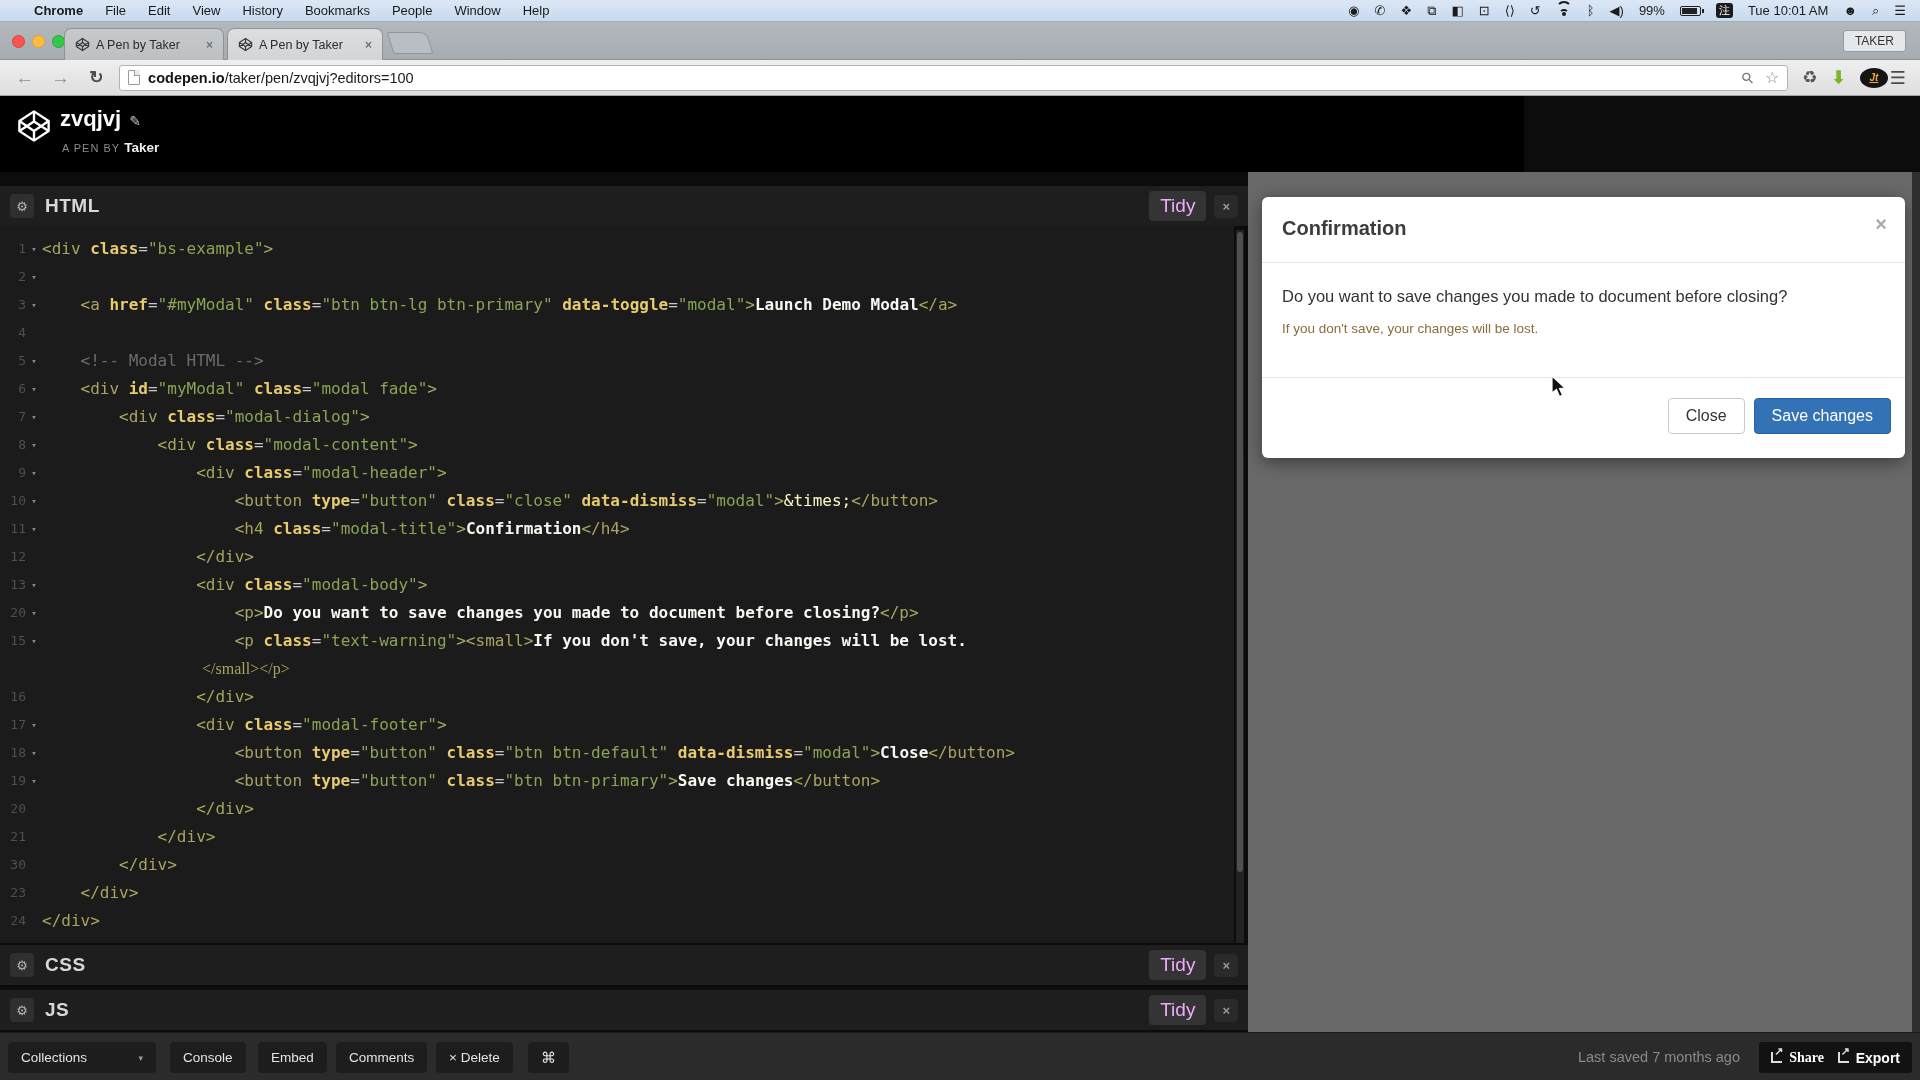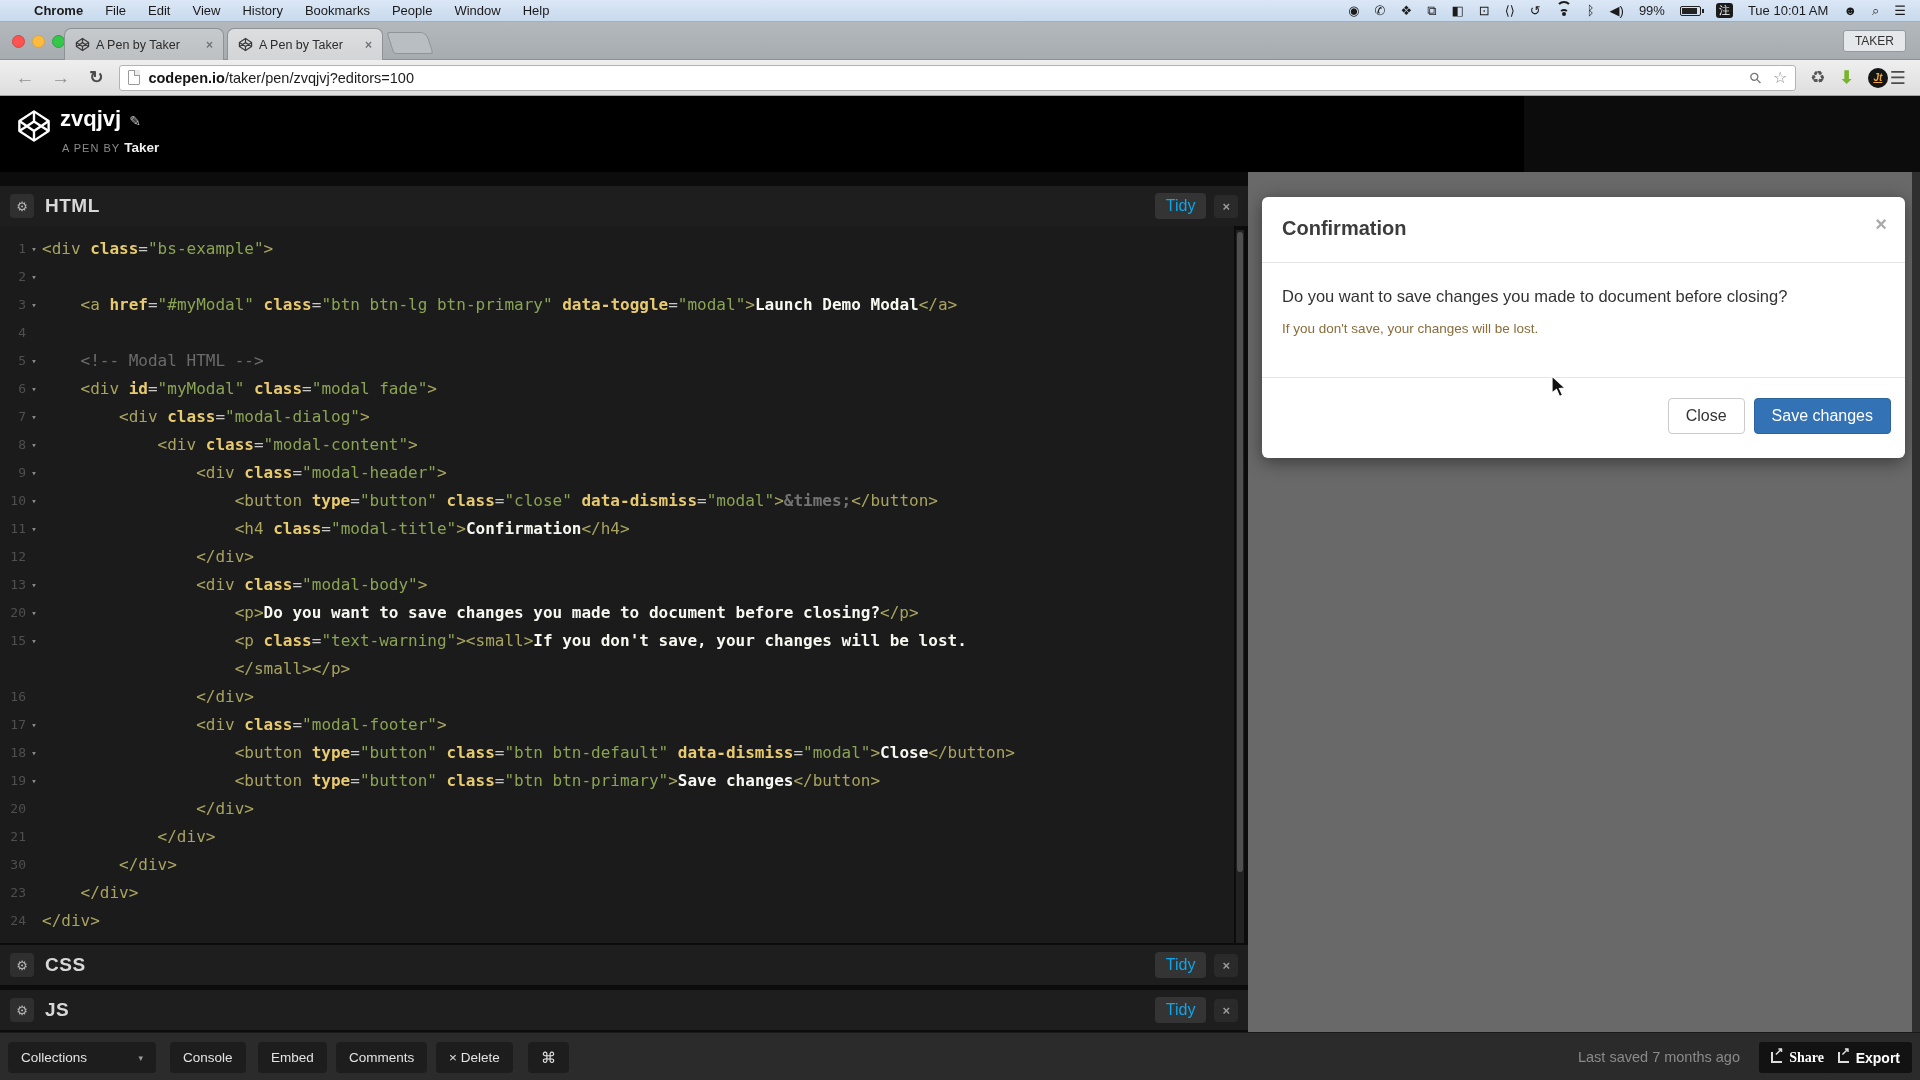--- a/index.html
+++ b/index.html
@@ -55,21 +55,21 @@
   .pageicon { width:12px; height:15px; border:1.5px solid #9a9a9a; border-radius:1px; margin-right:8px; position:relative; background:#fff; }
   .pageicon::after { content:""; position:absolute; right:-1px; top:-1px; width:5px; height:5px; background:#e9e9e9; border-left:1.5px solid #9a9a9a; border-bottom:1.5px solid #9a9a9a; }
   #url-text { font-size:14.5px; color:#1c1c1c; }
   #url-text .dom { font-weight:bold; color:#151515; }
   #urlbar .right-ic { margin-left:auto; display:flex; align-items:center; gap:12px; }
   .mag { display:inline-block; transform:rotate(-45deg); color:#777; font-size:15px; }
   .star { color:#8a8a8a; font-size:16px; }
   #ext-row { display:flex; align-items:center; gap:14px; margin-left:14px; }
   .ext { font-size:17px; color:#555; }
   #ext-download { color:#79b52a; font-weight:bold; }
-  #ext-jt { width:20px; height:20px; border-radius:50%; background:#141414; color:#eda73c;
+  #ext-jt { width:28px; height:20px; border-radius:50%; background:#141414; color:#eda73c;
     font-size:10px; font-weight:bold; font-style:italic; display:flex; align-items:center; justify-content:center;text-decoration:underline; }
   #menu-hamburger { font-size:18px; color:#4c4c4c; margin:0 14px 0 2px; }
 
   
   #pen-header { position:absolute; left:0; top:96px; width:1524px; height:76px; background:#000; }
   #cp-logo { position:absolute; left:16px; top:12px; }
   #pen-title { position:absolute; left:60px; top:10px; font-size:22px; font-weight:bold; color:#fff; }
   #pen-title .pencil { font-size:14px; color:#c9c9c9; margin-left:8px; font-weight:normal; }
   #pen-byline { position:absolute; left:62px; top:44px; font-size:11px; letter-spacing:1px; color:#8b8b8b; }
   #pen-byline b { color:#f0f0f0; font-size:13.5px; letter-spacing:0; margin-left:4px; }
@@ -88,37 +88,37 @@
     background:linear-gradient(#ffffff,#d2d2d2); display:flex; align-items:center; justify-content:center; }
 
   
   #editor-col { position:absolute; left:0; top:172px; width:1248px; height:860px; background:#0c0c0c; }
   .panel-head { position:absolute; left:0; width:1248px; height:40px; background:#1e1e1e;
     display:flex; align-items:center; padding:0 10px; }
   .gear-chip { width:24px; height:24px; background:#2f2f2f; border-radius:4px; color:#b5b5b5;
     font-size:13px; display:flex; align-items:center; justify-content:center; }
   .panel-title { margin-left:11px; font-size:19px; font-weight:bold; color:#d8d8d8; letter-spacing:.5px; }
   .panel-right { margin-left:auto; display:flex; gap:8px; align-items:center; }
-  .tidy-chip { background:#343434; border-radius:4px; padding:4px 11px; font-size:16px; color:#0ea5e9; }
+  .tidy-chip { background:#343434; border-radius:4px; padding:4px 11px; font-size:19px; color:#f0abfc; }
   .xclose-chip { background:#2a2a2a; border-radius:4px; padding:4px 8px; font-size:13px; color:#9a9a9a; font-weight:bold; }
   #html-head { top:14px; }
   #css-head  { top:773px; }
   #js-head   { top:818px; }
   #code-area { position:absolute; left:0; top:54px; width:1234px; height:717px; background:#1b1b1b; overflow:hidden; padding-top:9px; }
   .cm-row { display:flex; height:28px; line-height:28px; font-family:"DejaVu Sans Mono", monospace; font-size:16px; }
   .cm-row .ln { width:26px; text-align:right; color:#4f4f4f; font-size:13px; flex:0 0 auto; }
   .cm-row .fold { width:16px; text-align:center; color:#8a8a8a; font-size:9px; flex:0 0 auto; }
   .cm-row .codeln { white-space:pre; }
   .tok-g { color:#a8a35f; }
   .tok-a { color:#e8ca6f; font-weight:bold; }
   .tok-q { color:#c9c9c9; }
   .tok-s { color:#8aa354; }
   .tok-t { color:#f8f8f2; font-weight:bold; }
   .tok-c { color:#6b6b6b; }
-  .tok-e { color:#737373;font-weight:bold; }
+  .tok-e { color:#fef9c3; }
   #code-scrollbar { position:absolute; left:1236px; top:58px; width:8px; height:713px; background:#222; }
   #code-scroll-thumb { position:absolute; left:1px; top:2px; width:6px; height:640px; background:#4f4f4f; border-radius:3px; }
 
   
   #preview { position:absolute; left:1248px; top:172px; width:672px; height:860px; background:#696969; }
   #right-edge { position:absolute; right:0; top:0; width:8px; height:860px; background:#2f2f2f; }
   #modal { position:absolute; left:14px; top:25px; width:643px; height:261px; background:#fff;
     border-radius:6px; box-shadow:0 4px 18px rgba(0,0,0,.45); }
   #modal-header { position:relative; padding:20px 20px 0 20px; height:66px; border-bottom:1px solid #e5e5e5; }
   #modal-title { font-size:20px; font-weight:600; color:#3c3c3c; }
@@ -369,21 +369,21 @@
           <span class="codeln" style="padding-left: 20ch;"><span class="tok-g">&lt;p&gt;</span><span class="tok-t">Do you want to save changes you made to document before closing?</span><span class="tok-g">&lt;/p&gt;</span></span>
         </div>
         <div class="cm-row">
           <span class="ln">15</span>
           <span class="fold">▾</span>
           <span class="codeln" style="padding-left: 20ch;"><span class="tok-g">&lt;p </span><span class="tok-a">class</span><span class="tok-q">=</span><span class="tok-s">"text-warning"</span><span class="tok-g">&gt;&lt;small&gt;</span><span class="tok-t">If you don't save, your changes will be lost.</span></span>
         </div>
         <div class="cm-row">
           <span class="ln"></span>
           <span class="fold"></span>
-          <span class="codeln" style="padding-left: 20ch;"><span class="tok-g">&lt;/small&gt;&lt;/p&gt;</span></span>
+          <span class="codeln" style="padding-left: 20ch; font-family: Liberation Serif, serif;"><span class="tok-g">&lt;/small&gt;&lt;/p&gt;</span></span>
         </div>
         <div class="cm-row">
           <span class="ln">16</span>
           <span class="fold"></span>
           <span class="codeln" style="padding-left: 16ch;"><span class="tok-g">&lt;/div&gt;</span></span>
         </div>
         <div class="cm-row">
           <span class="ln">17</span>
           <span class="fold">▾</span>
           <span class="codeln" style="padding-left: 16ch;"><span class="tok-g">&lt;div </span><span class="tok-a">class</span><span class="tok-q">=</span><span class="tok-s">"modal-footer"</span><span class="tok-g">&gt;</span></span>

